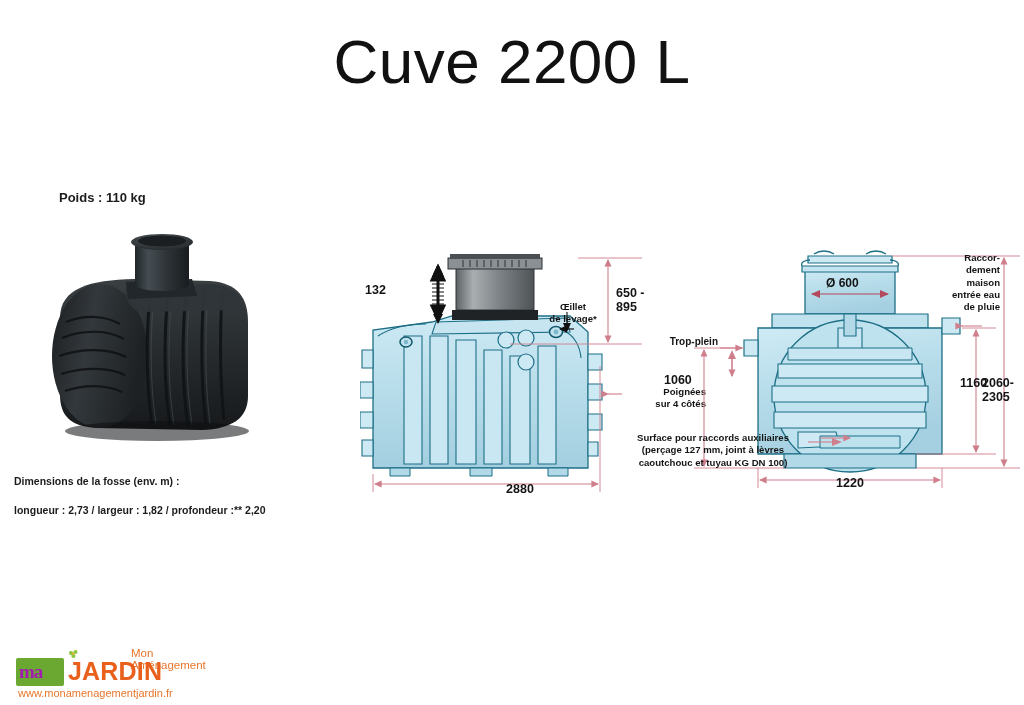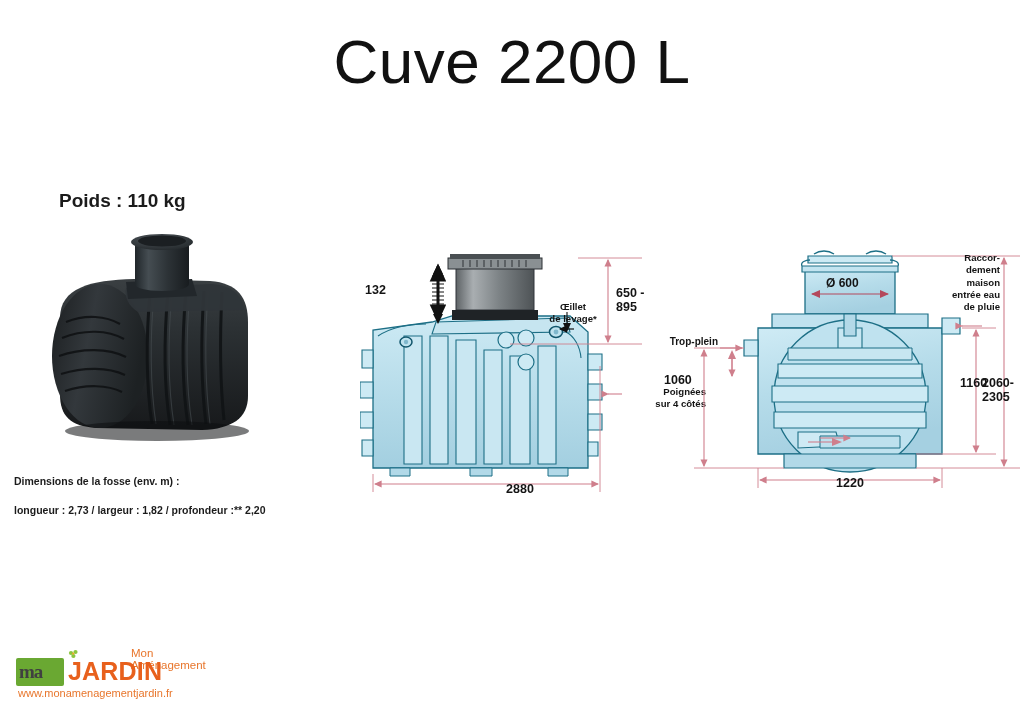--- a/index.html
+++ b/index.html
@@ -38,21 +38,21 @@
     position: absolute;
     font-family: "Liberation Sans", sans-serif;
     font-weight: bold;
     color: #1b1b1b;
     line-height: 1.18;
     white-space: pre-line;
   }
   
   #panel-photo { position: absolute; left: 0; top: 190px; width: 300px; height: 310px; }
   #weight-label {
-    left: 14px; top: 0px; font-size: 19px; padding-left: 45px;
+    left: 14px; top: 0px; font-size: 13px; padding-left: 45px;
   }
   #fosse-note {
     left: 14px; top: 270px; font-size: 10.5px; font-weight: bold; line-height: 1.35;
   }
   #tank-photo {
     position: absolute;
     left: 42px;
     top: 36px;
     width: 228px;
     height: 218px;
@@ -90,21 +90,21 @@
   
   #logo { position: absolute; left: 10px; top: 645px; width: 190px; height: 55px; }
   #logo-box {
     position: absolute; left: 6px; top: 13px;
     width: 48px; height: 28px; background: #6aa832;
     border-radius: 2px;
   }
   #logo-ma {
     position: absolute; left: 9px; top: 15px;
     width: 42px; height: 24px;
-    color: #404040; font-size: 19px; font-weight: bold;
+    color: #a21caf; font-size: 19px; font-weight: bold;
     font-family: "Liberation Serif", serif;
     letter-spacing: -1px; line-height: 24px;
   }
   #logo-flower { position: absolute; left: 58px; top: 4px; width: 12px; height: 12px; }
   #logo-top-text {
     position: absolute; left: 73px; top: 2px;
     font-size: 11.5px; color: #e8762c; font-weight: 400;
     font-family: "Liberation Sans", sans-serif;
     padding-left: 48px;
   }
@@ -422,20 +422,23 @@
     <div class="dim" style="left:150px; top:240px; width:80px; text-align:center;">1220</div>
 
     <div class="note right" style="left:-10px; top:100px; width:68px; font-size:10px;">Trop-plein</div>
 
     <div class="note" style="left:282px; top:16px; width:58px;">Raccor-
 dement
 maison
 entrée eau
 de pluie</div>
 
+    <div class="note center" style="left:-56px; top:196px; width:218px;">Surface pour raccords auxiliaires
+(perçage 127 mm, joint à lèvres
+caoutchouc et tuyau KG DN 100)</div>
   </div>
 
   <div id="logo">
     <div id="logo-box"></div>
     <div id="logo-ma">ma</div>
     <svg id="logo-flower" viewBox="0 0 12 12">
       <circle cx="3" cy="4" r="2.1" fill="#8cc63f"></circle>
       <circle cx="7.5" cy="3" r="2.1" fill="#8cc63f"></circle>
       <circle cx="5.4" cy="7" r="2.1" fill="#8cc63f"></circle>
       <circle cx="5.2" cy="4.6" r="1.1" fill="#f6a623"></circle>

